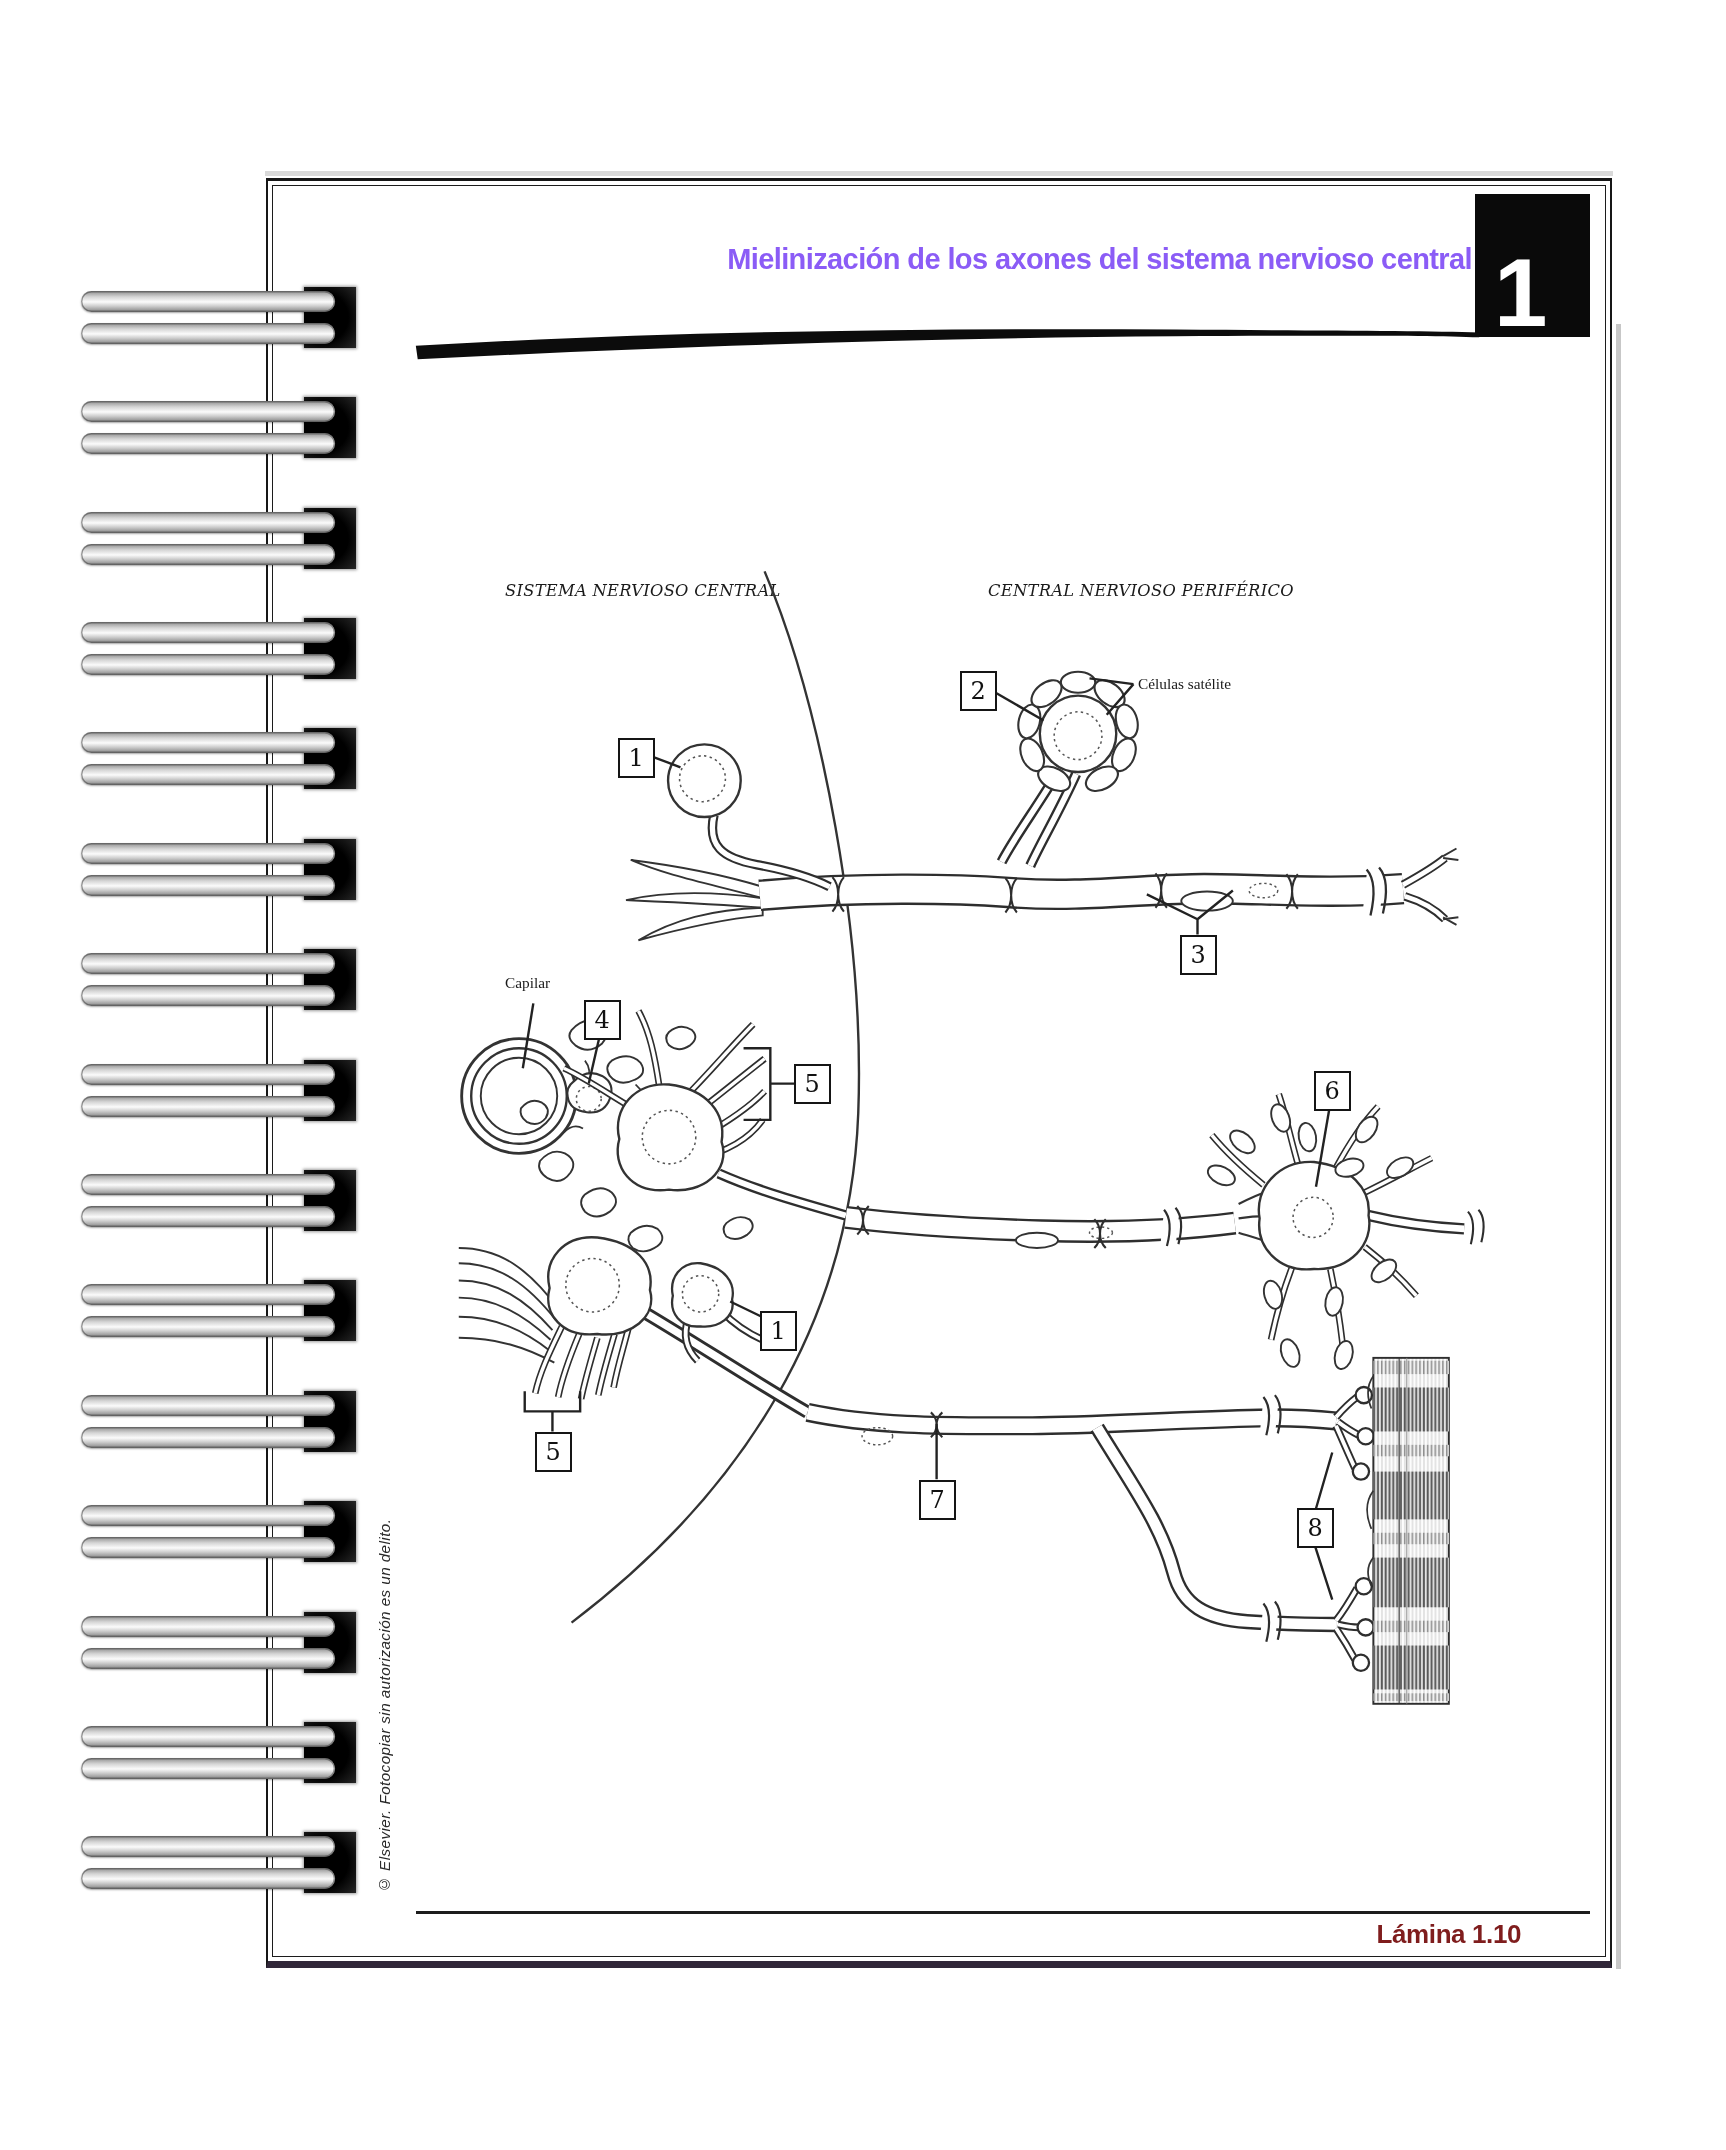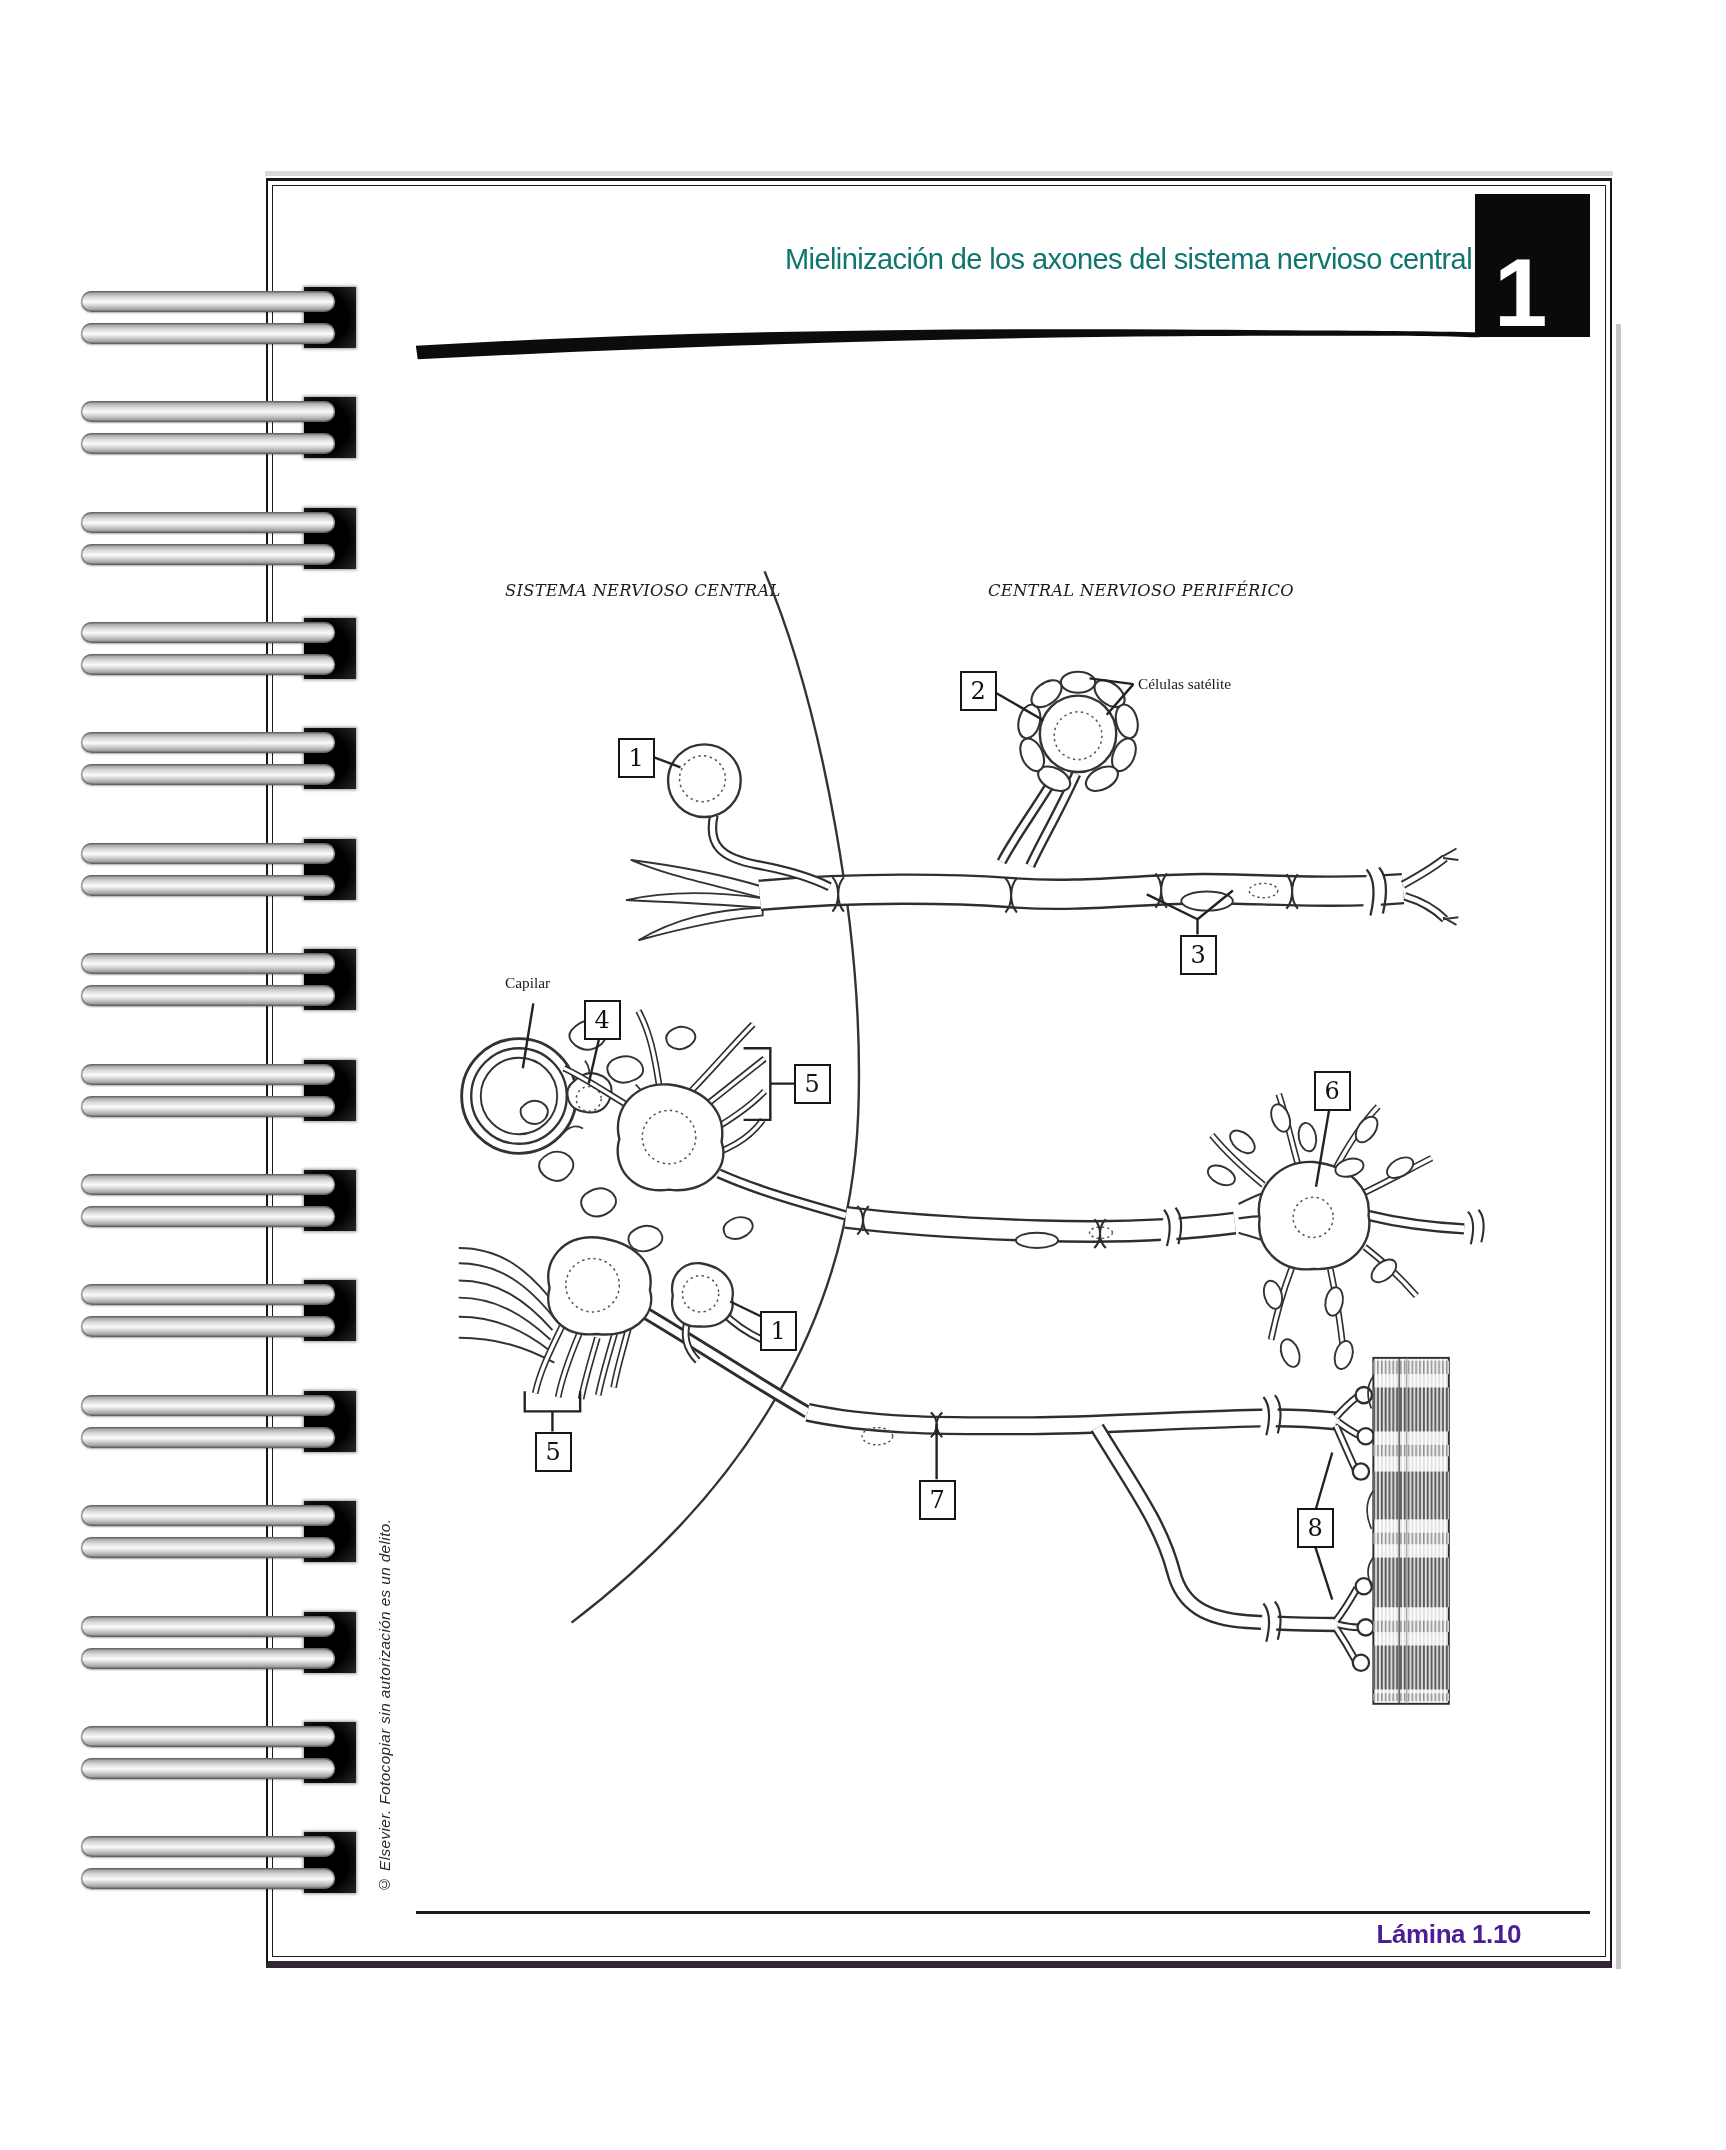--- a/index.html
+++ b/index.html
@@ -14,36 +14,36 @@
   .page::after{content:"";position:absolute;right:-10.5px;top:143px;bottom:-7.6px;width:4.8px;background:#c7c7c7;}
   .page-inner{position:absolute;left:3.8px;top:3.8px;right:3.8px;bottom:3.8px;
         border:1.9px solid #1c1c1c;}
 
   
   .tab{position:absolute;left:1475px;top:194px;width:115px;height:143px;background:#0a0a0a;
        display:flex;align-items:flex-end;justify-content:flex-start;padding:0 0 1.9px 19px;box-sizing:border-box;}
   .tab span{color:#fff;font-weight:bold;font-size:96px;line-height:0.88;font-family:"Liberation Sans",sans-serif;}
 
   
-  .title-block{position:absolute;right:254px;top:243px;text-align:right;font-weight:normal;
-       font-size:29px;line-height:1.14;letter-spacing:-0.6px;color:#0f766e;margin-left:32px;}
+  .title-block{position:absolute;right:254px;top:243px;text-align:right;font-weight:bold;
+       font-size:29px;line-height:1.14;letter-spacing:-0.6px;color:#8b5cf6;margin-left:32px;}
 
   
   .seclabel{position:absolute;font-family:"DejaVu Serif",serif;font-size:16.3px;color:#1a1a1a;letter-spacing:0.3px;font-style:italic;}
   .anlabel{position:absolute;font-family:Liberation Serif, serif;font-size:15.3px;color:#1a1a1a;}
 
   
   .callout{position:absolute;width:32.5px;height:36px;border:2.9px solid #151515;background:#fff;
        display:flex;align-items:center;justify-content:center;
        font-family:"DejaVu Serif",serif;font-size:24px;color:#111;z-index:4;}
 
   
   .footer-rule{position:absolute;left:416px;top:1911px;width:1174px;height:2.9px;background:#1c1c1c;}
   .footer-left{position:absolute;left:418px;top:1919px;font-weight:bold;font-size:26px;letter-spacing:-0.4px;color:#0d0d0d;}
-  .footer-right{position:absolute;right:205px;top:1919px;font-weight:bold;font-size:26px;letter-spacing:-0.4px;color:#4c1d95;}
+  .footer-right{position:absolute;right:205px;top:1919px;font-weight:bold;font-size:26px;letter-spacing:-0.4px;color:#7f1d1d;}
 
   
   .copyright{position:absolute;left:376px;top:1449px;height:444px;
        writing-mode:vertical-rl;transform:rotate(180deg);
        font-size:15.3px;font-style:italic;color:#2a2a2a;letter-spacing:0.4px;white-space:nowrap;}
 
   
   .binding{position:absolute;left:0;top:0;width:373px;height:2151px;z-index:6;}
   .coil{position:absolute;left:0;width:363px;height:61px;}
   .coil-square{position:absolute;left:304px;top:0;width:52px;height:61px;

